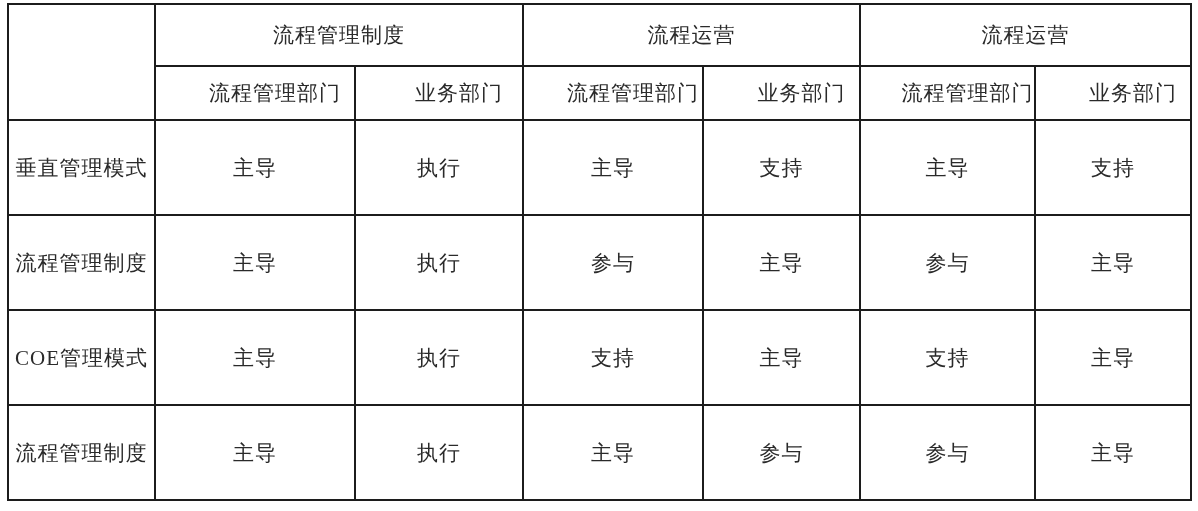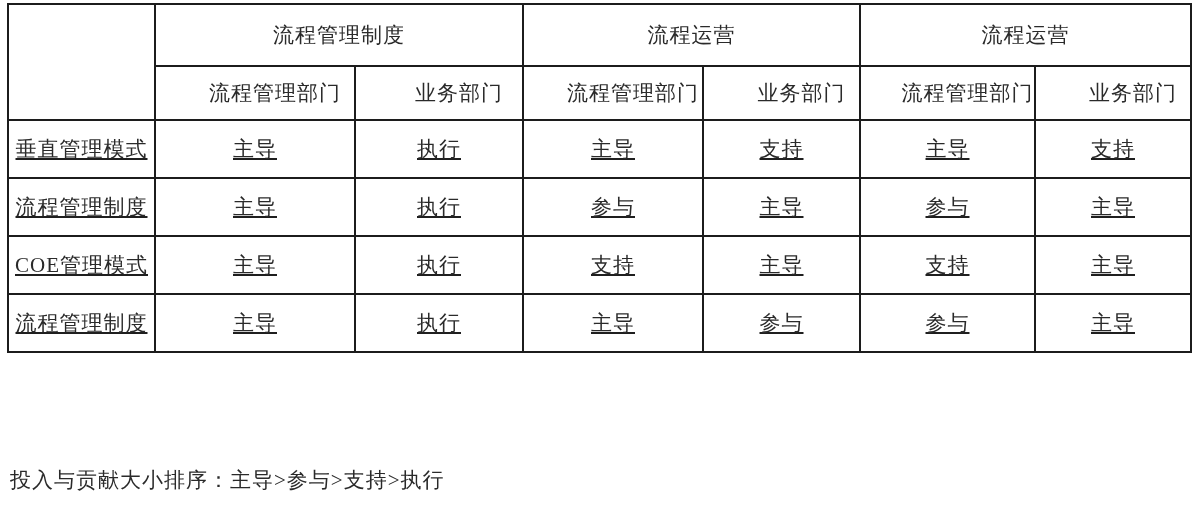--- a/index.html
+++ b/index.html
@@ -34,21 +34,21 @@
     font-weight: normal;
     font-size: 21px;
     text-align: center;
     vertical-align: middle;
     padding: 0;
     letter-spacing: 1px;
     color: #2a2a2a;
   }
   tr.group-row th { height: 60px; }
   tr.sub-row th   { height: 52px; padding-left: 40px; }
-  tbody tr        { height: 58px; text-decoration: underline; }
+  tbody tr        { height: 95px; }
   td.row-label {
     text-align: left;
     padding-left: 9px;
     letter-spacing: 0.5px;
   }
   .footnote {
     position: absolute;
     top: 466px;
     left: 10px;
     font-size: 21px;
@@ -121,14 +121,13 @@
           <td>主导</td>
           <td>执行</td>
           <td>主导</td>
           <td>参与</td>
           <td>参与</td>
           <td>主导</td>
         </tr>
       </tbody>
     </table>
   </div>
-  <div class="footnote">投入与贡献大小排序：主导&gt;参与&gt;支持&gt;执行</div>
 </div>
 
 </body></html>

